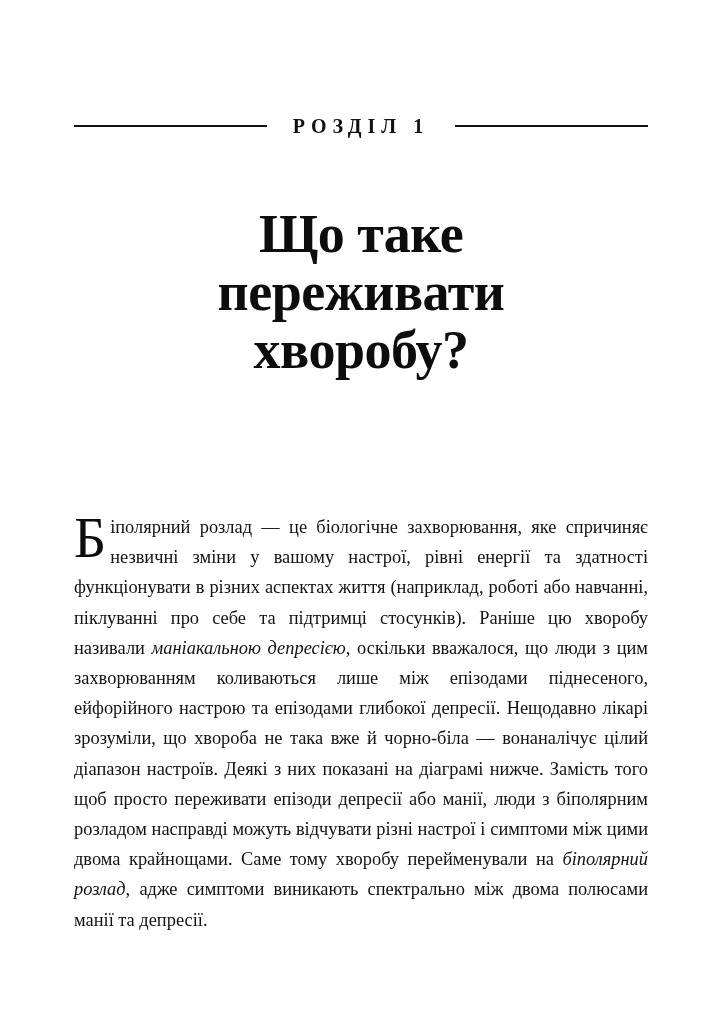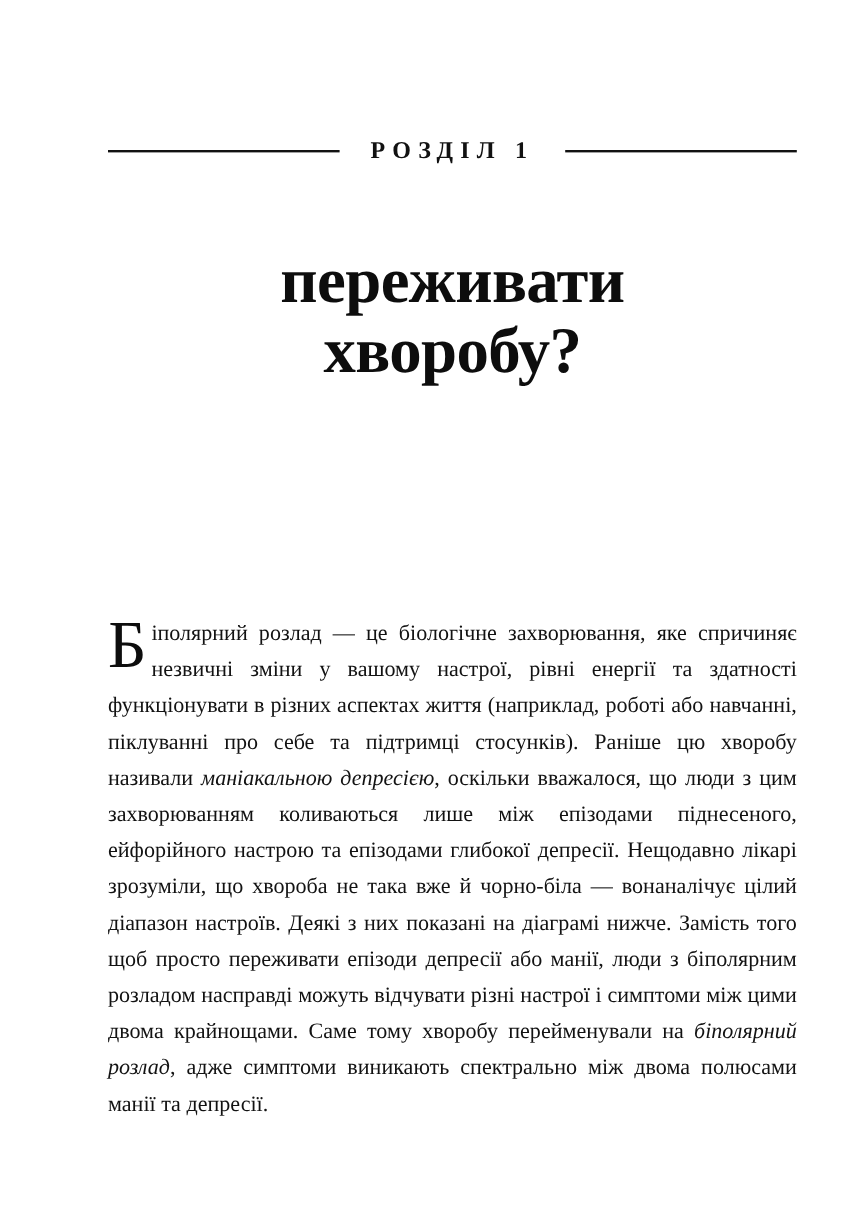--- a/index.html
+++ b/index.html
@@ -11,21 +11,21 @@
     width: 722px;
     height: 1024px;
     position: relative;
     font-family: "Liberation Serif", serif;
     color: #111111;
     overflow: hidden;
   }
 
   .page {
     position: absolute;
-    left: 16px;
+    left: 0;
     top: 0;
     width: 662px;
     height: 1024px;
     box-sizing: border-box;
   }
 
   
   .chapter-label-row {
     position: absolute;
     left: 74px;
@@ -104,20 +104,21 @@
 
 <div class="page">
 
   <div class="chapter-label-row">
     <span class="rule"></span>
     <span class="chapter-label">РОЗДІЛ 1</span>
     <span class="rule"></span>
   </div>
 
   <h1 class="chapter-title">
+    <span class="tline">Що таке</span>
     <span class="tline">переживати</span>
     <span class="tline">хворобу?</span>
   </h1>
 
   <div class="body-block">
     <p>
       <span class="dropcap">Б</span><span>іполярний розлад — це біологічне захворювання, яке спричиняє незвичні зміни у вашому настрої, рівні енергії та здатності функціонувати в різних аспектах життя (наприклад, роботі або навчанні, піклуванні про себе та підтримці стосунків). Раніше цю хворобу називали </span><span class="it">маніакальною депресією</span><span>, оскільки вважалося, що люди з цим захворюванням коливаються лише між епізодами піднесеного, ейфорійного настрою та епізодами глибокої депресії. Нещодавно лікарі зрозуміли, що хвороба не така вже й чорно-біла — вонаналічує цілий діапазон настроїв. Деякі з них показані на діаграмі нижче. Замість того щоб просто переживати епізоди депресії або манії, люди з біполярним розладом насправді можуть відчувати різні настрої і симптоми між цими двома крайнощами. Саме тому хворобу перейменували на </span><span class="it">біполярний розлад</span><span>, адже симптоми виникають спектрально між двома полюсами манії та депресії.</span>
     </p>
   </div>
 

